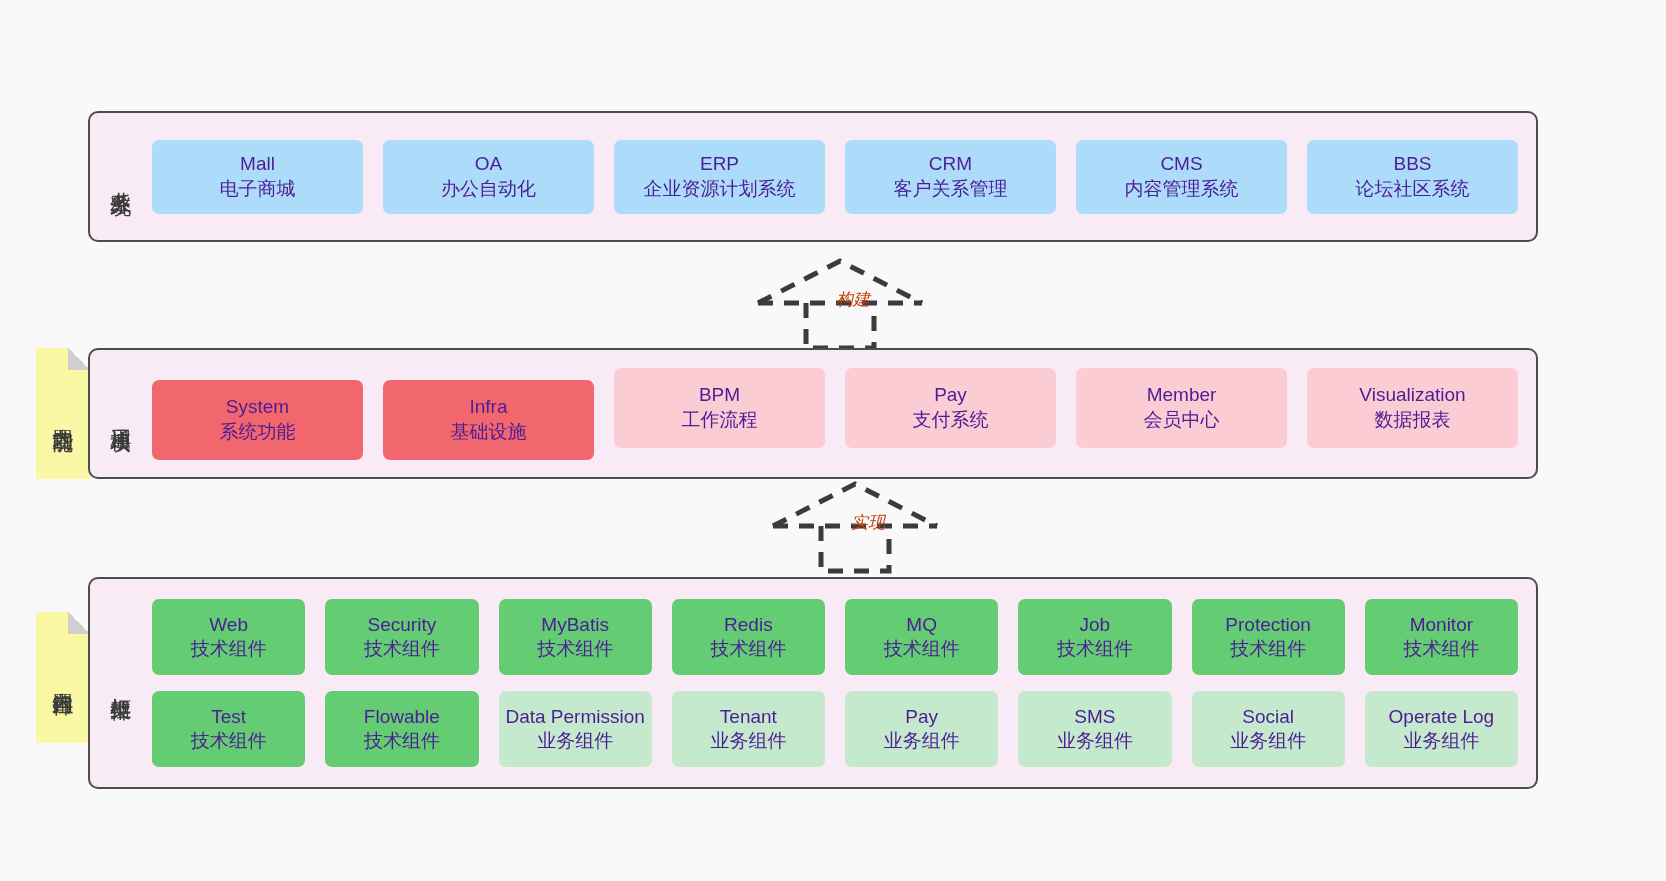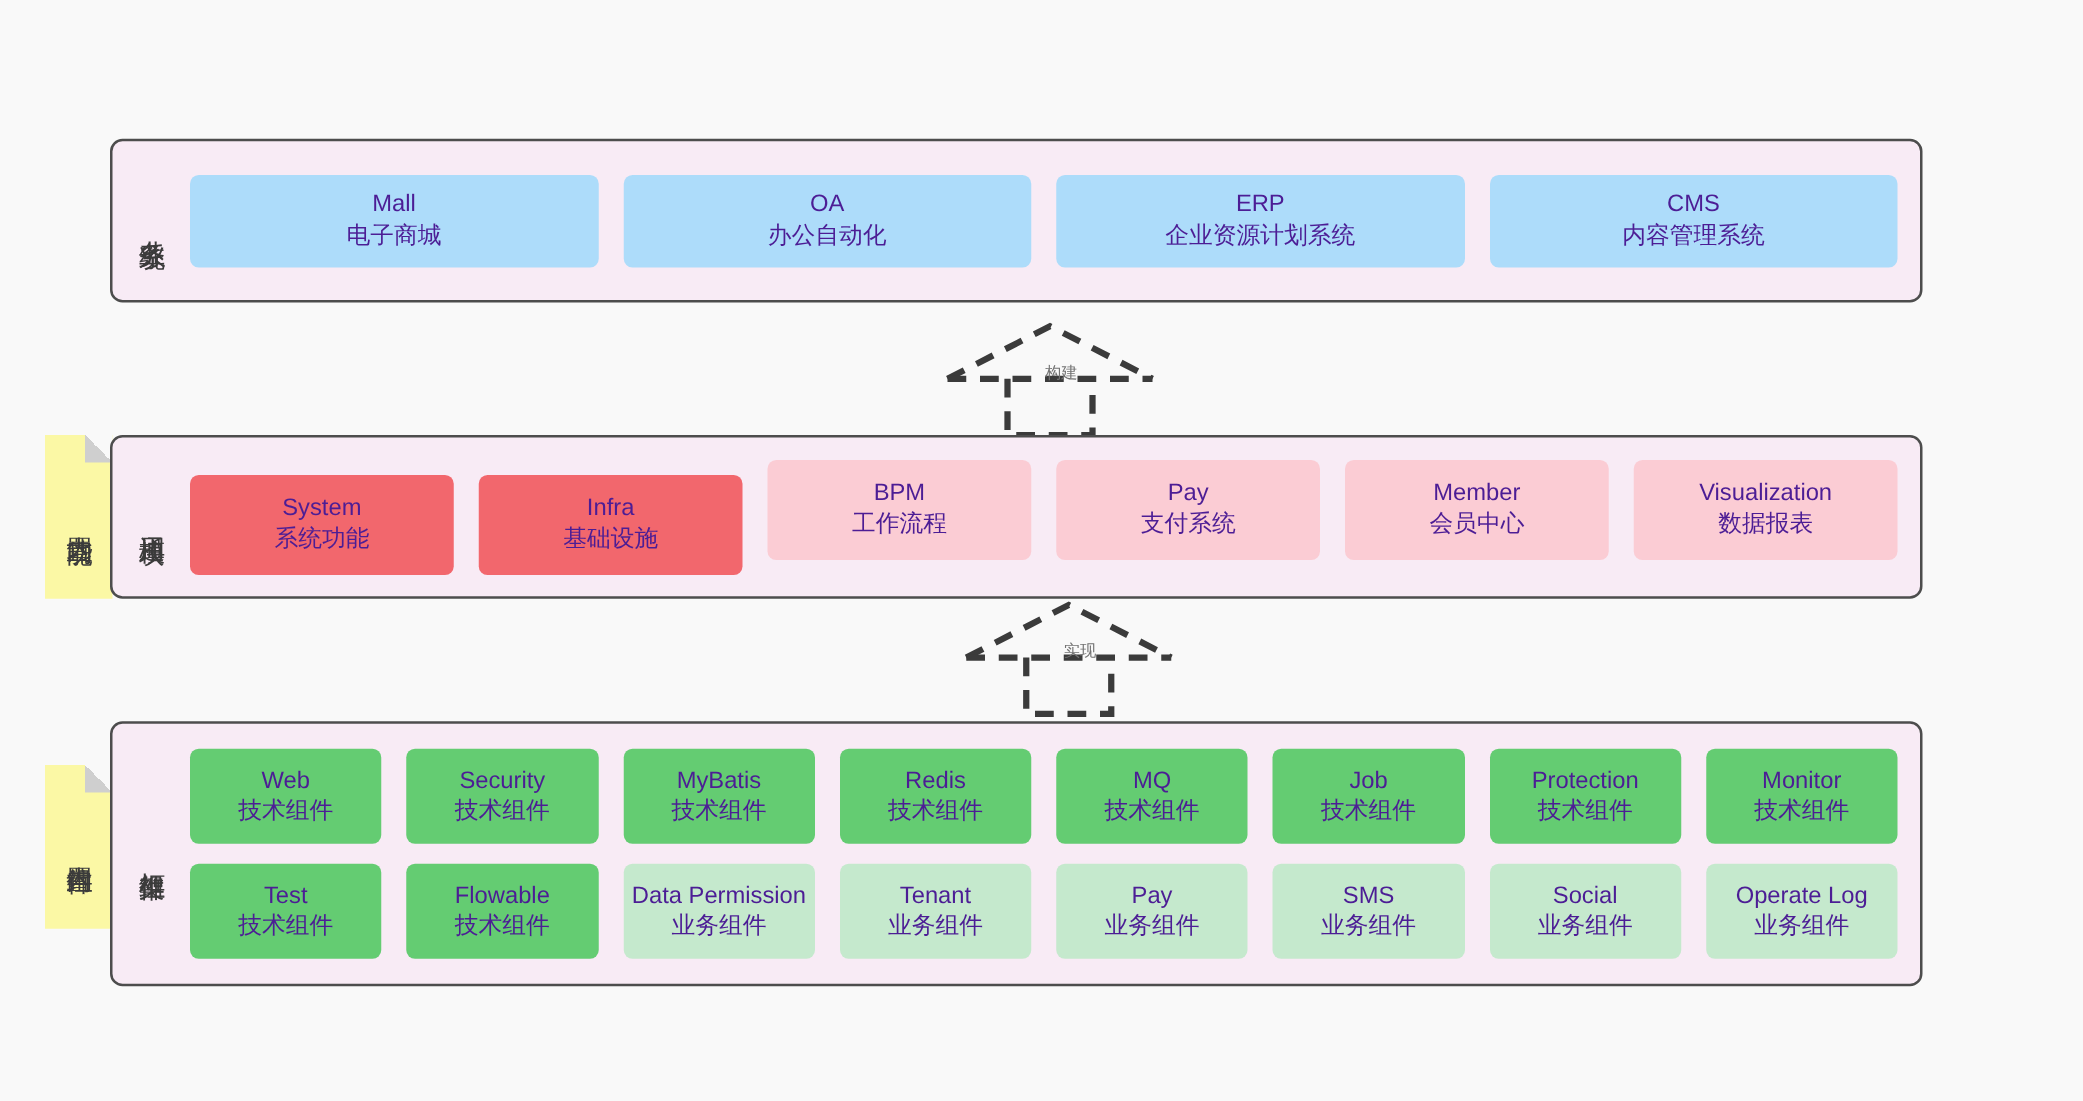--- a/index.html
+++ b/index.html
@@ -168,25 +168,26 @@
     position: absolute;
     left: 0;
     top: 0;
     overflow: visible;
   }
   .uml-arrow .arrow-label {
     position: absolute;
     left: 50%;
     top: 38px;
     transform: translateX(-4px);
-    font-size: 13px;
+    font-size: 17px;
     line-height: 1;
-    color: #737373;
+    color: #c2410c;
     background: transparent;
     white-space: nowrap;
+    font-style: italic;
   }
   #arrow-build  { left: 750px; top: 253px; }
   #arrow-impl   { left: 765px; top: 476px; }
 </style>
 </head>
 <body>
 
 <div id="diagram-root">
 
   <div class="note" id="note-builtin-func">
@@ -207,22 +208,30 @@
         </div>
         <div class="cell">
           <span class="en">OA</span>
           <span class="cn">办公自动化</span>
         </div>
         <div class="cell">
           <span class="en">ERP</span>
           <span class="cn">企业资源计划系统</span>
         </div>
         <div class="cell">
+          <span class="en">CRM</span>
+          <span class="cn">客户关系管理</span>
+        </div>
+        <div class="cell">
           <span class="en">CMS</span>
           <span class="cn">内容管理系统</span>
+        </div>
+        <div class="cell">
+          <span class="en">BBS</span>
+          <span class="cn">论坛社区系统</span>
         </div>
       </div>
     </div>
   </div>
 
   <div class="uml-arrow" id="arrow-build">
     <svg width="180" height="100" viewBox="0 0 180 100" aria-hidden="true">
       <polyline points="8,50 90,8 172,50" fill="none" stroke="#3b3b3b" stroke-width="5" stroke-dasharray="15,11" stroke-linecap="butt"></polyline>
       <polyline points="8,50 172,50" fill="none" stroke="#3b3b3b" stroke-width="5" stroke-dasharray="15,11" stroke-linecap="butt"></polyline>
       <polyline points="56,50 56,95 124,95 124,50" fill="none" stroke="#3b3b3b" stroke-width="5" stroke-dasharray="15,11" stroke-linecap="butt"></polyline>

